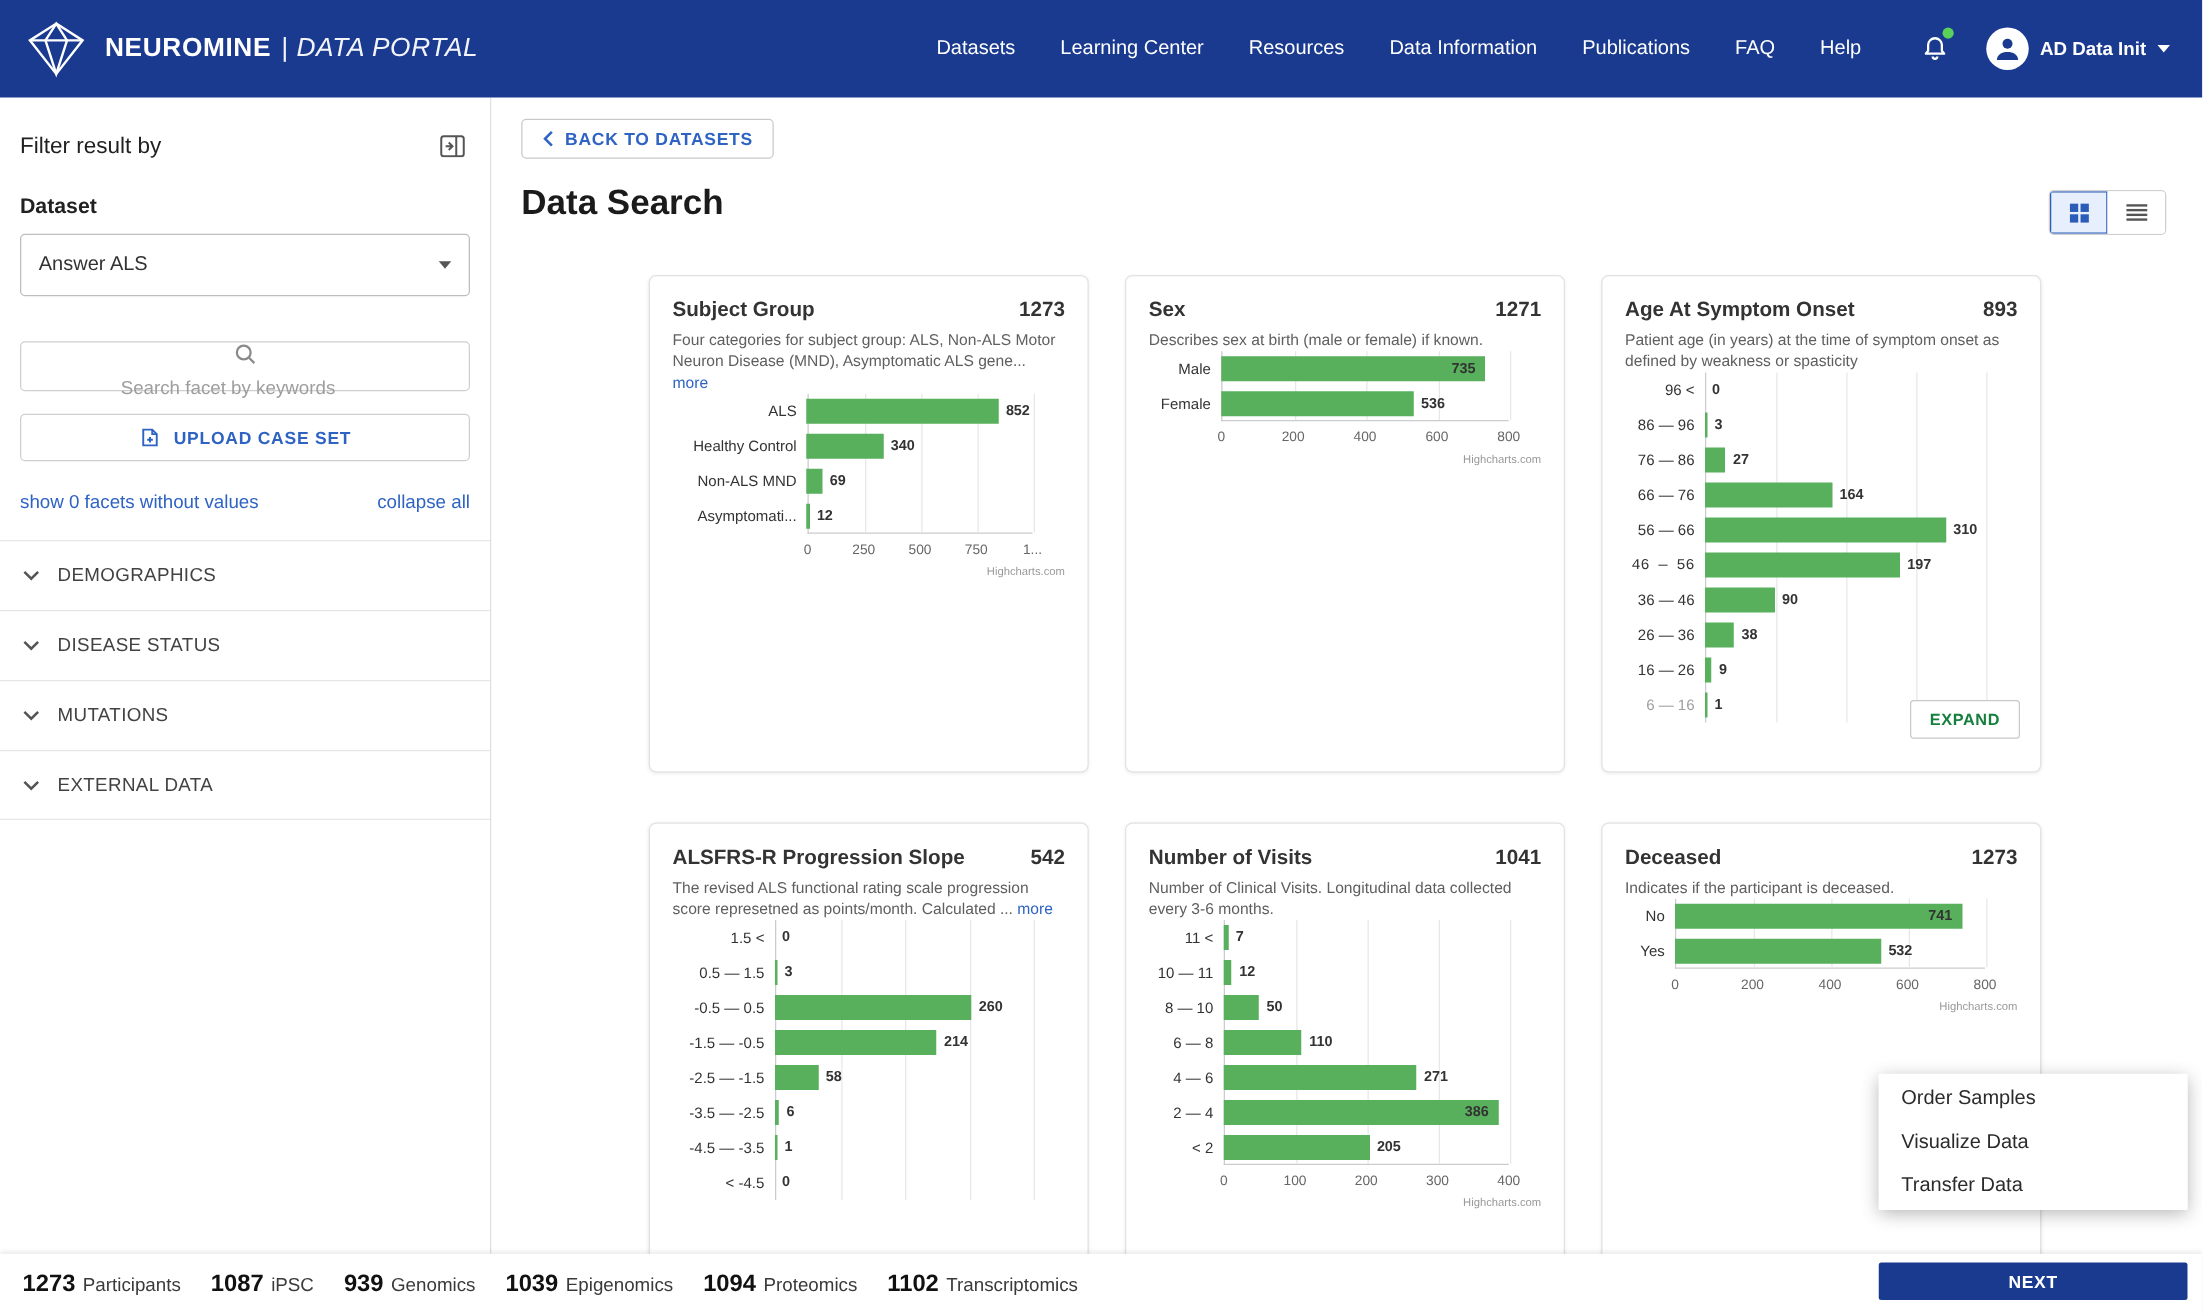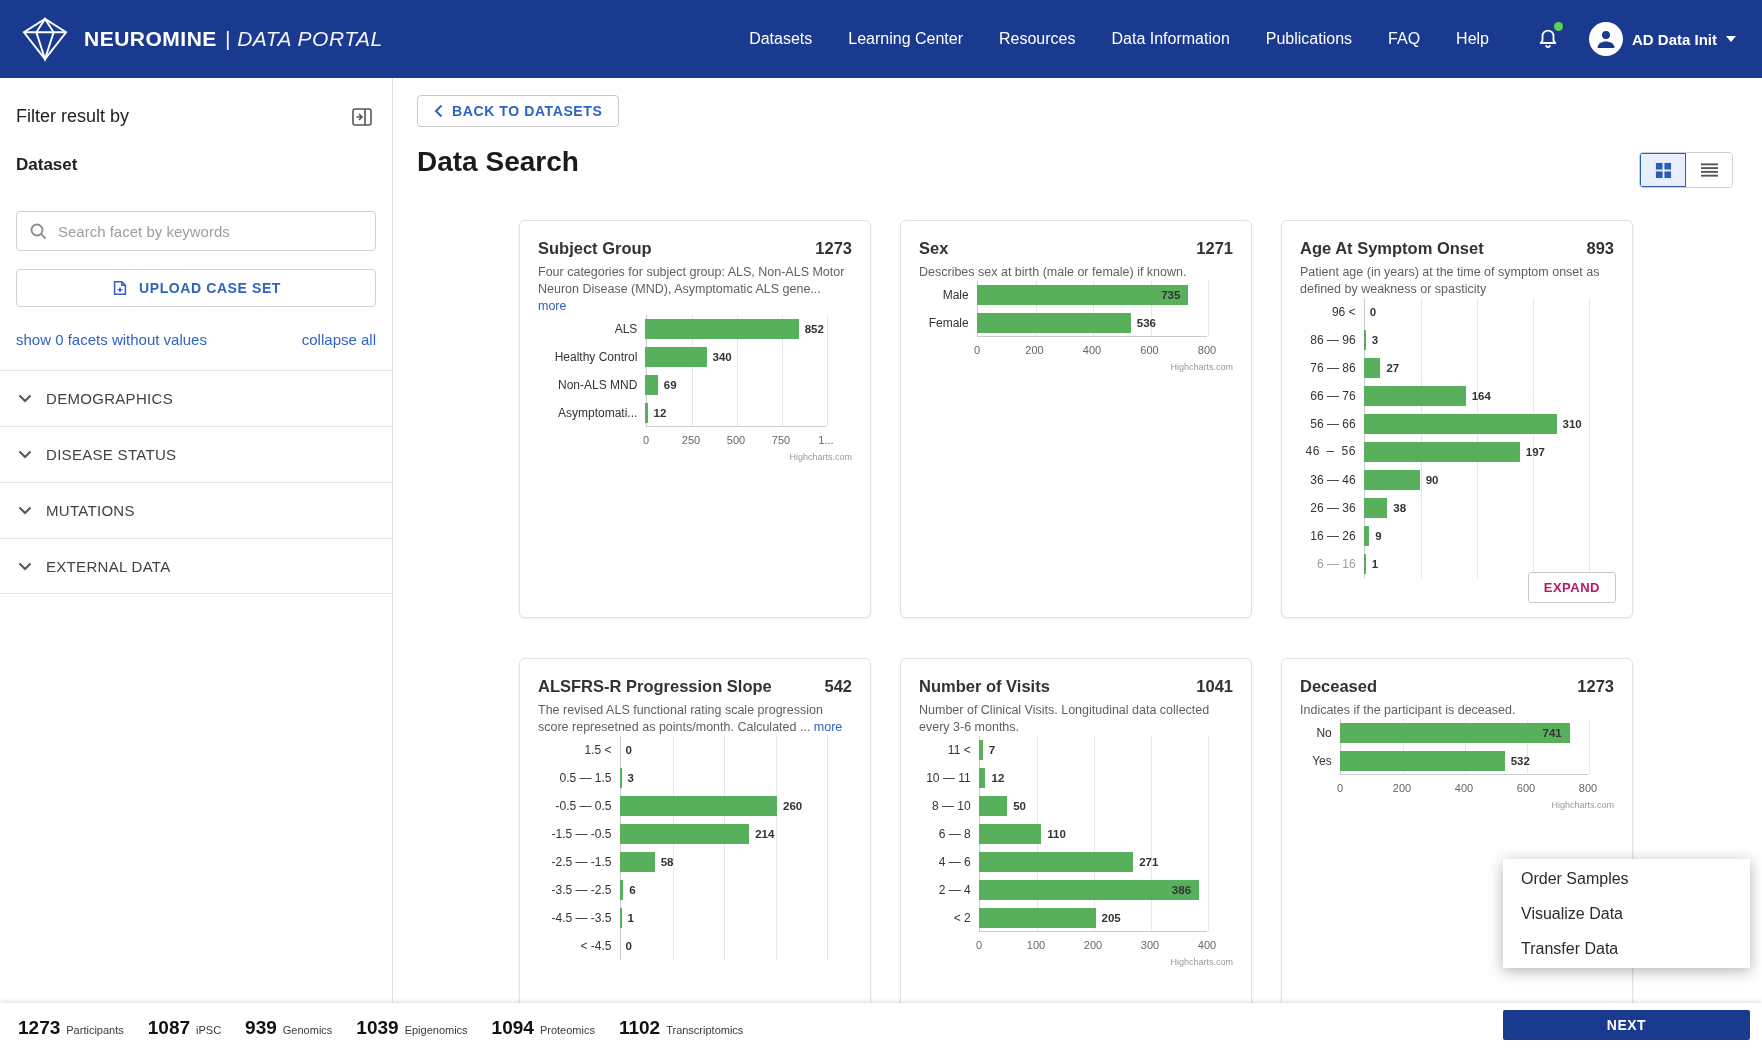--- a/index.html
+++ b/index.html
@@ -27,21 +27,21 @@
   .sidebar { position:absolute; top:78px; left:0; width:393px; bottom:50px; background:#fff;
              border-right:1px solid #e0e0e0; z-index:30; }
   .filter-head { display:flex; justify-content:space-between; align-items:center; padding:28px 20px 0 16px; }
   .filter-title { font-size:18px; font-weight:500; color:#212121; }
   .collapse-icon { cursor:pointer; display:flex; }
   .dataset-label { margin:28px 16px 0; font-size:17px; font-weight:700; color:#212121; }
   .select { margin:12px 16px 0; height:50px; border:1px solid #bdbdbd; border-radius:4px; display:flex;
             align-items:center; justify-content:space-between; padding:0 14px; font-size:16px; color:#333; cursor:pointer; }
   .select-caret { width:0; height:0; border-left:5px solid transparent; border-right:5px solid transparent; border-top:6px solid #555; }
   .search-box { margin:36px 16px 0; height:40px; border:1px solid #cfcfcf; border-radius:4px; display:flex;
-                align-items:center; padding:0 12px; gap:9px; background:#fff; }
+                align-items:center; padding:0 12px; gap:9px; background:#fff;flex-direction:column; }
   .search-box input { border:none; outline:none; flex:1; font-size:15px; font-family:inherit; color:#333; background:transparent; }
   .search-box input::placeholder { color:#9e9e9e; }
   .upload-btn { margin:18px 16px 0; width:calc(100% - 32px); height:38px; border:1px solid #cfcfcf; border-radius:4px;
                 background:#fff; display:flex; align-items:center; justify-content:center; gap:10px; color:#2e63c4;
                 font-size:14px; font-weight:700; letter-spacing:.6px; cursor:pointer; font-family:inherit; }
   .tabs { display:flex; margin-top:24px; border-bottom:1px solid #e0e0e0; padding-left:0; }
   .tab { padding:12px 22px 10px; font-size:15px; letter-spacing:.4px; font-weight:500; color:#616161;
          cursor:pointer; border-bottom:3px solid transparent; margin-bottom:-1px; }
   .tab.active { color:#2e5cb8; border-bottom-color:#2e5cb8; }
   .facet-links { display:flex; justify-content:space-between; padding:24px 16px 22px; font-size:15px; }
@@ -75,40 +75,40 @@
   .gridline { position:absolute; top:0; bottom:0; width:1px; background:#e7e7e7; }
   .row { display:flex; height:28px; align-items:center; position:relative; z-index:1; }
   .row-label { text-align:right; padding-right:8px; font-size:12px; color:#333; white-space:nowrap; overflow:hidden; }
   .track { position:relative; height:100%; }
   .bar { position:absolute; top:4px; height:20px; background:#58b05c; }
   .bar-value { position:absolute; top:50%; transform:translateY(-50%); font-size:11.5px; font-weight:600;
                color:#333; white-space:nowrap; }
   .axis { position:relative; height:24px; font-size:11px; color:#666; }
   .axis-tick { position:absolute; top:7px; transform:translateX(-50%); }
   .credit { text-align:right; font-size:9px; color:#999; margin-top:1px; cursor:pointer; }
-  .expand-btn { position:absolute; right:16px; bottom:14px; padding:7px 15px; background:#fff; border:1px solid #c9c9c9;
-                border-radius:3px; color:#be185d; font-size:13px; font-weight:700; letter-spacing:.5px; cursor:pointer;
+  .expand-btn { position:absolute; right:16px; bottom:26px; padding:7px 15px; background:#fff; border:1px solid #c9c9c9;
+                border-radius:3px; color:#15803d; font-size:13px; font-weight:700; letter-spacing:.5px; cursor:pointer;
                 z-index:5; font-family:inherit;text-align:right; }
 
   
   .context-menu { position:absolute; left:1503px; top:859px; width:247px; background:#fff; z-index:60;
                   box-shadow:0 3px 14px rgba(0,0,0,.3); padding:2px 0; }
   .menu-item { height:35px; display:flex; align-items:center; padding:0 18px; font-size:16px; color:#2b2b2b; cursor:pointer; background:#fff; }
   .menu-item.highlighted { outline:3px solid #e8241d; outline-offset:0; }
   .next-btn { position:absolute; left:1503px; top:1010px; width:247px; height:30px; background:#1a3a8f; color:#fff;
               border:none; border-radius:2px; font-weight:700; font-size:14px; letter-spacing:.5px; cursor:pointer;
               z-index:60; font-family:inherit; }
 
   
   .footer { position:absolute; left:0; right:0; top:1003px; height:50px; background:#fff;
             box-shadow:0 -1px 5px rgba(0,0,0,.15); display:flex; align-items:center; gap:24px;
             padding-left:18px; z-index:40; }
   .stat { display:flex; align-items:baseline; gap:6px; }
   .stat-value { font-size:19px; font-weight:700; color:#111; }
-  .stat-label { font-size:11px; color:#3a3a3a; }
+  .stat-label { font-size:15px; color:#3a3a3a; }
 </style>
 </head>
 <body>
 
 <div class="app">
 
   <header class="topbar">
     <div class="brand">
       <span class="logo">
         <svg width="50" height="46" viewBox="0 0 52 48" fill="none" stroke="#fff" stroke-width="2">
@@ -156,20 +156,24 @@
       <span class="filter-title">Filter result by</span>
       <span class="collapse-icon">
         <svg width="20" height="18" viewBox="0 0 20 18" fill="none" stroke="#555" stroke-width="1.6">
           <rect x="1" y="1" width="18" height="16" rx="2"></rect>
             <line x1="13" y1="1" x2="13" y2="17"></line>
             <path d="M4.5 9h5M7 6l3 3-3 3"></path>
         </svg>
       </span>
     </div>
     <div class="dataset-label">Dataset</div>
+    <div class="select">
+      <span>Answer ALS</span>
+      <span class="select-caret"></span>
+    </div>
     <div class="search-box">
       <span class="search-icon" style="display:flex;">
         <svg width="18" height="18" viewBox="0 0 18 18" fill="none" stroke="#8a8a8a" stroke-width="1.8">
           <circle cx="8" cy="8" r="5.5"></circle>
             <line x1="12.2" y1="12.2" x2="16.5" y2="16.5"></line>
         </svg>
       </span>
       <input placeholder="Search facet by keywords" style="">
     </div>
     <button class="upload-btn">

